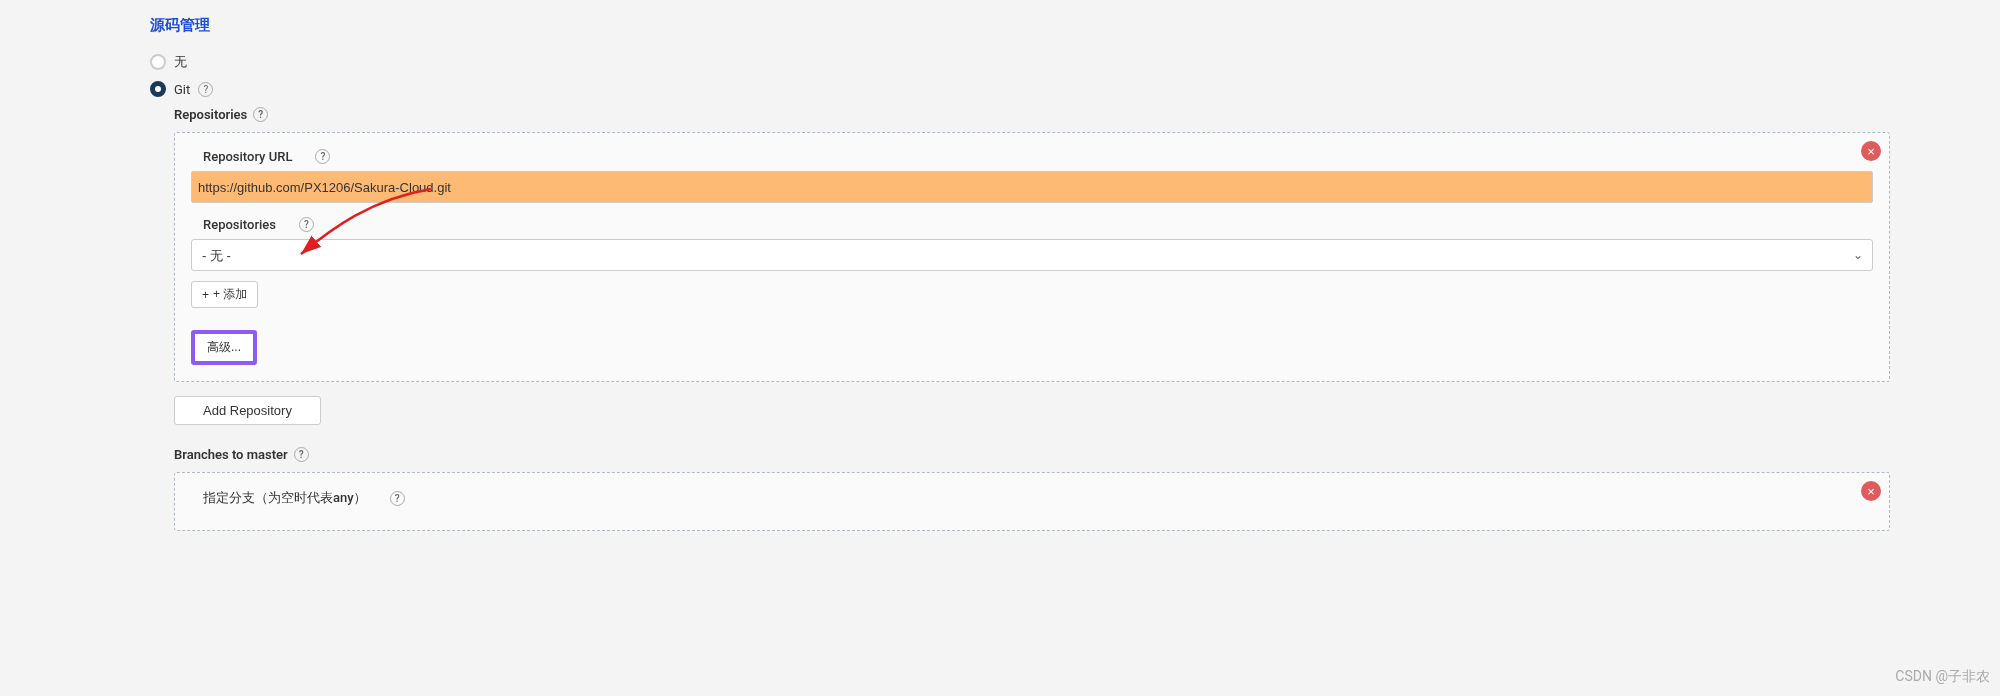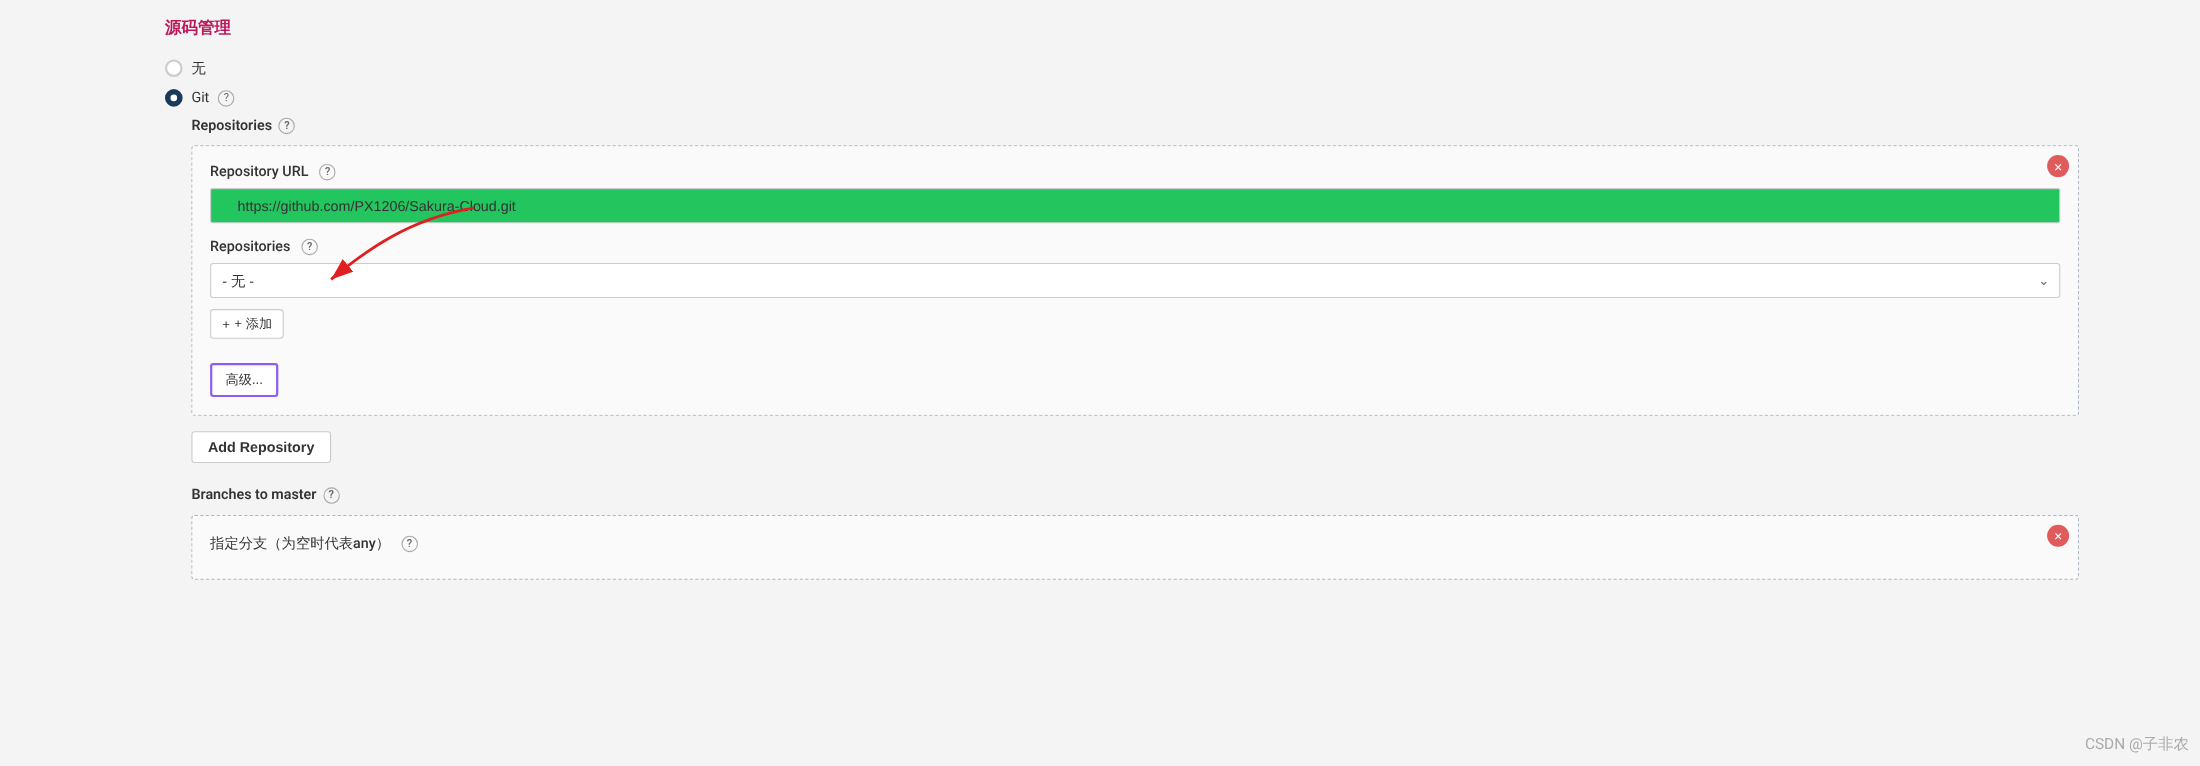--- a/index.html
+++ b/index.html
@@ -29,21 +29,21 @@
 
     .main-content {
       flex: 1;
       padding: 16px 30px 16px 10px;
       background: #f4f4f4;
     }
 
     .section-title {
       font-size: 15px;
       font-weight: bold;
-      color: #be185d;
+      color: #1d4ed8;
       margin-bottom: 18px;
     }
 
     .radio-group {
       margin-bottom: 10px;
     }
 
     .radio-option {
       display: flex;
       align-items: center;
@@ -132,36 +132,37 @@
       cursor: pointer;
       display: flex;
       align-items: center;
       justify-content: center;
       line-height: 1;
     }
 
     .field-label {
       display: flex;
       align-items: center;
-      gap: 10px;
+      gap: 23px;
       font-size: 13px;
       font-weight: 500;
       color: #333;
       margin-bottom: 7px;
+      margin-left: 12px;
     }
 
     .text-input {
       width: 100%;
       height: 32px;
       border: 1px solid #ccc;
       border-radius: 2px;
-      padding: 0 24px;
-      font-size: 13px;
-      color: #333;
-      background: #22c55e;
+      padding: 0 6px;
+      font-size: 13px;
+      color: #333;
+      background: #fdba74;
       outline: none;
       margin-bottom: 14px;
     }
 
     .select-wrapper {
       position: relative;
       width: 100%;
       margin-bottom: 10px;
     }
 
@@ -202,41 +203,40 @@
       color: #333;
       cursor: pointer;
       margin-bottom: 10px;
     }
 
     .advanced-btn {
       display: inline-flex;
       align-items: center;
       gap: 4px;
       padding: 5px 12px;
-      border: 2px solid #8b5cf6;
+      border: 4px solid #8b5cf6;
       border-radius: 3px;
       background: white;
       font-size: 12px;
       color: #333;
       cursor: pointer;
       margin-top: 4px;
     }
 
     .add-repo-btn {
       display: inline-flex;
       align-items: center;
-      padding: 6px 14px;
+      padding: 6px 28px;
       border: 1px solid #ccc;
       border-radius: 3px;
       background: white;
       font-size: 13px;
       color: #333;
       cursor: pointer;
       margin-bottom: 20px;
-      font-weight: bold;
     }
 
     .branches-section {
       margin-left: 24px;
       margin-top: 2px;
     }
 
     .right-area {
       width: 80px;
       background: #f4f4f4;

